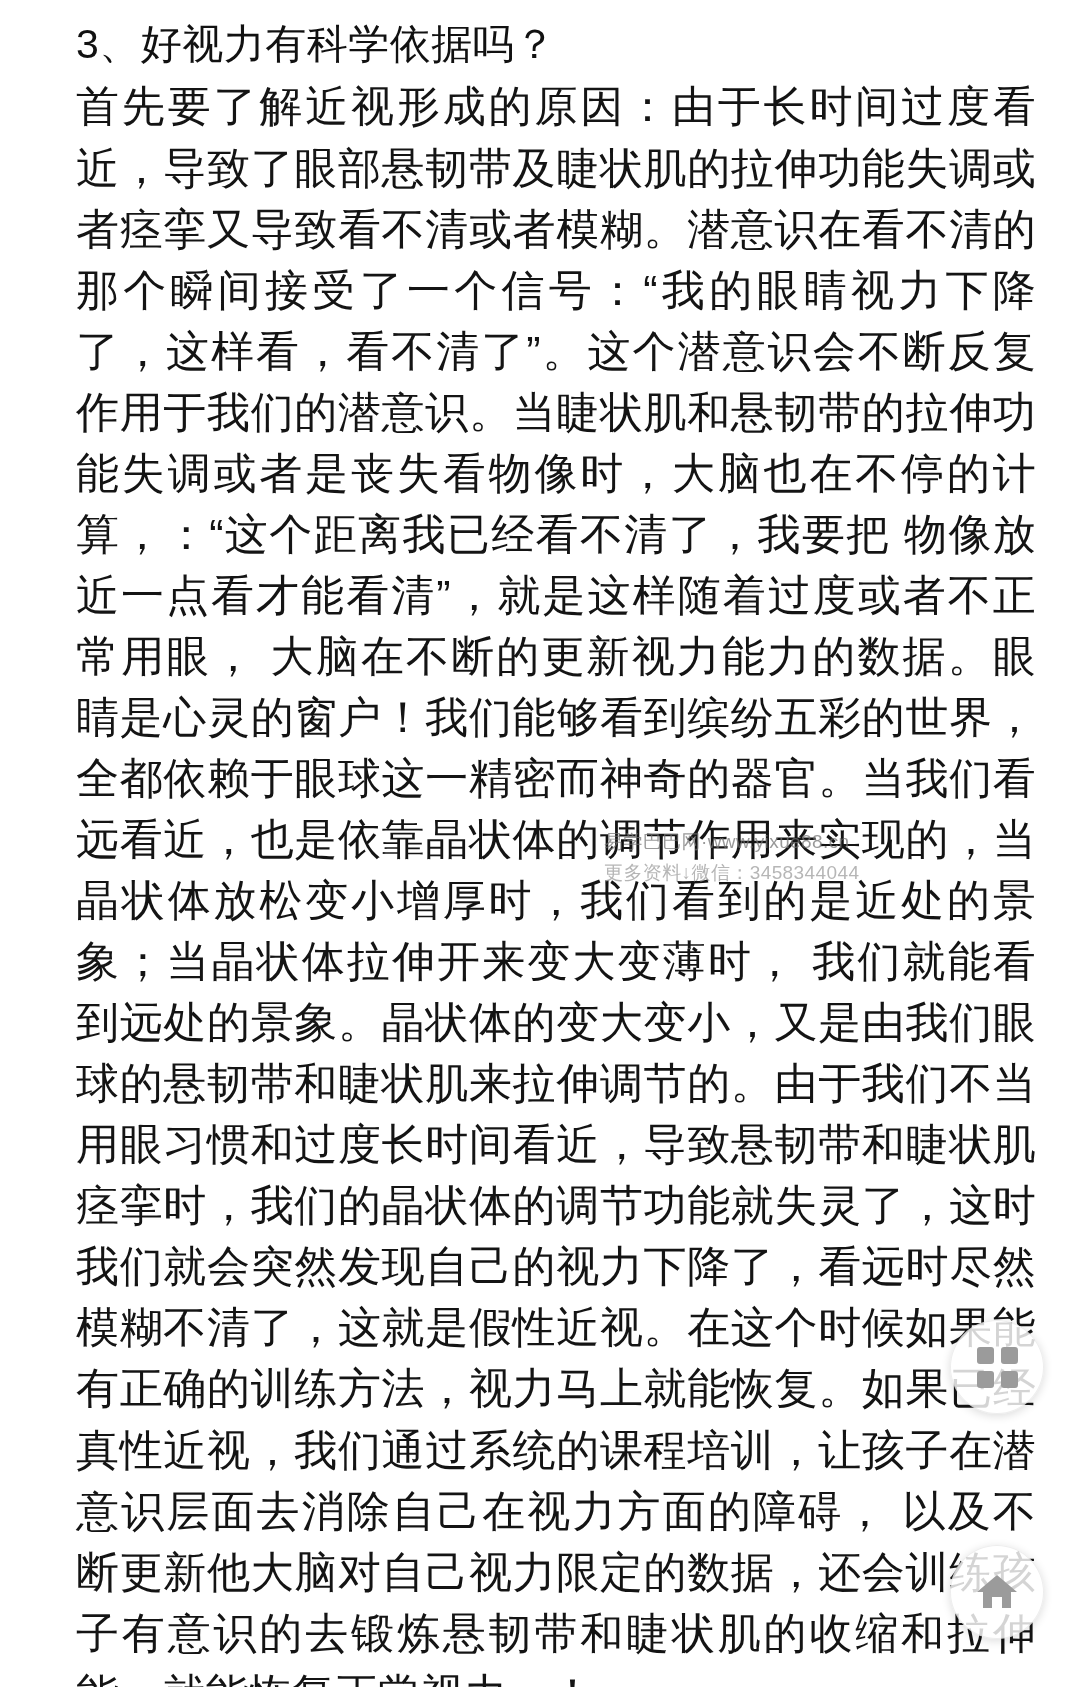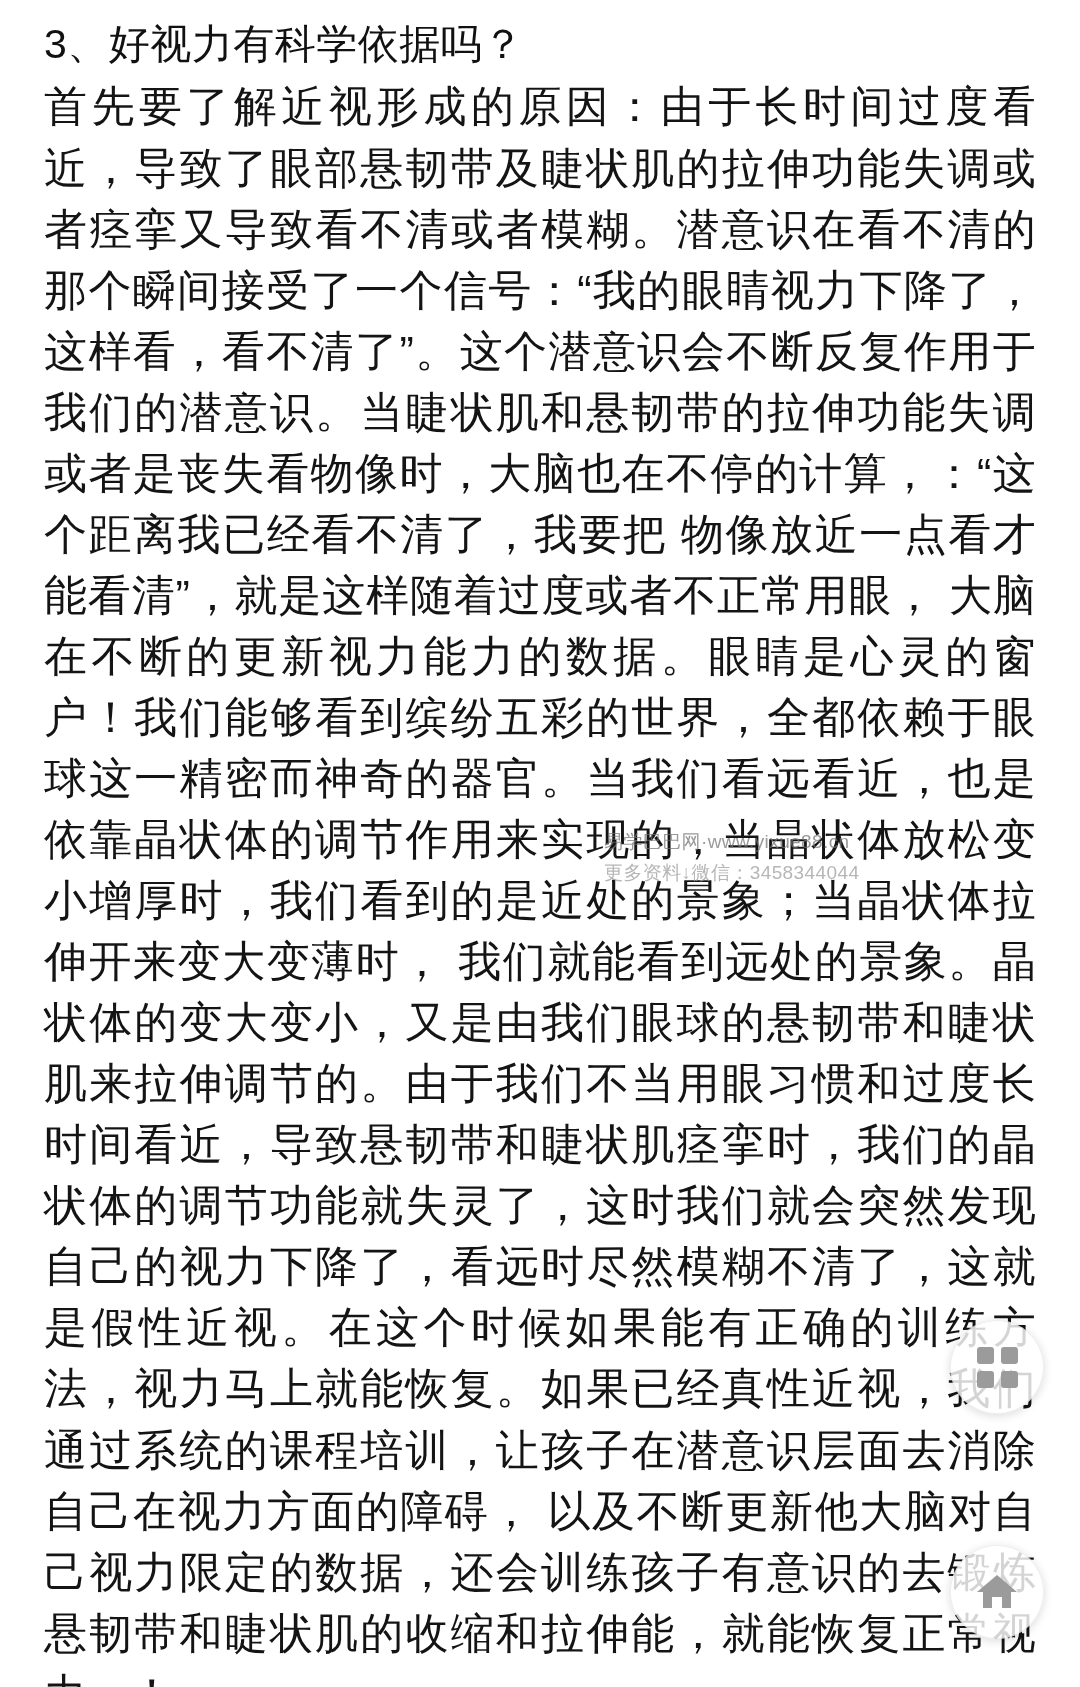--- a/index.html
+++ b/index.html
@@ -14,20 +14,21 @@
     overflow: hidden;
     font-family: "Liberation Sans", "DejaVu Sans", sans-serif;
     color: #1a1a1a;
   }
 
   .page {
     position: absolute;
     inset: 0;
     padding: 18px 44px 12px 44px;
     box-sizing: border-box;
+    margin-left: 32px;
   }
 
   .heading {
     font-size: 41px;
     line-height: 1.28;
     font-weight: 500;
     color: #111111;
     margin: 0 0 6px 0;
     letter-spacing: 0.5px;
   }

